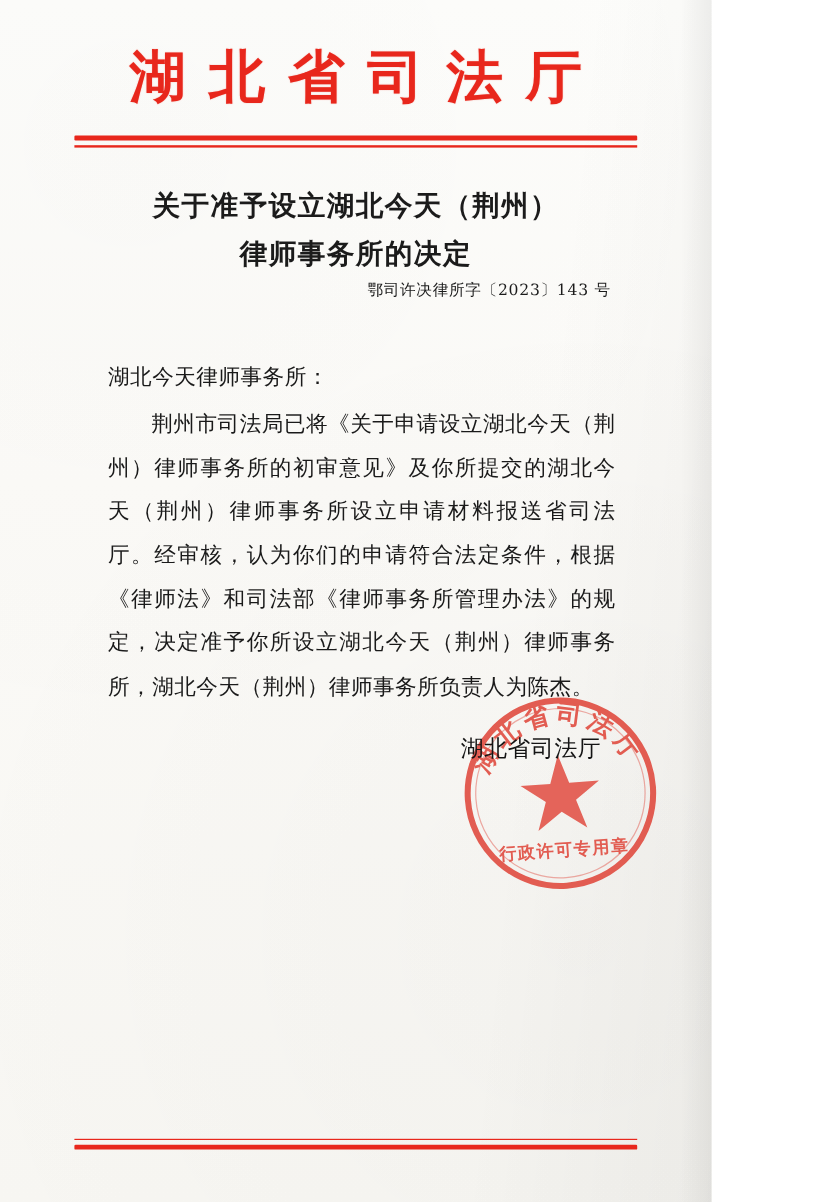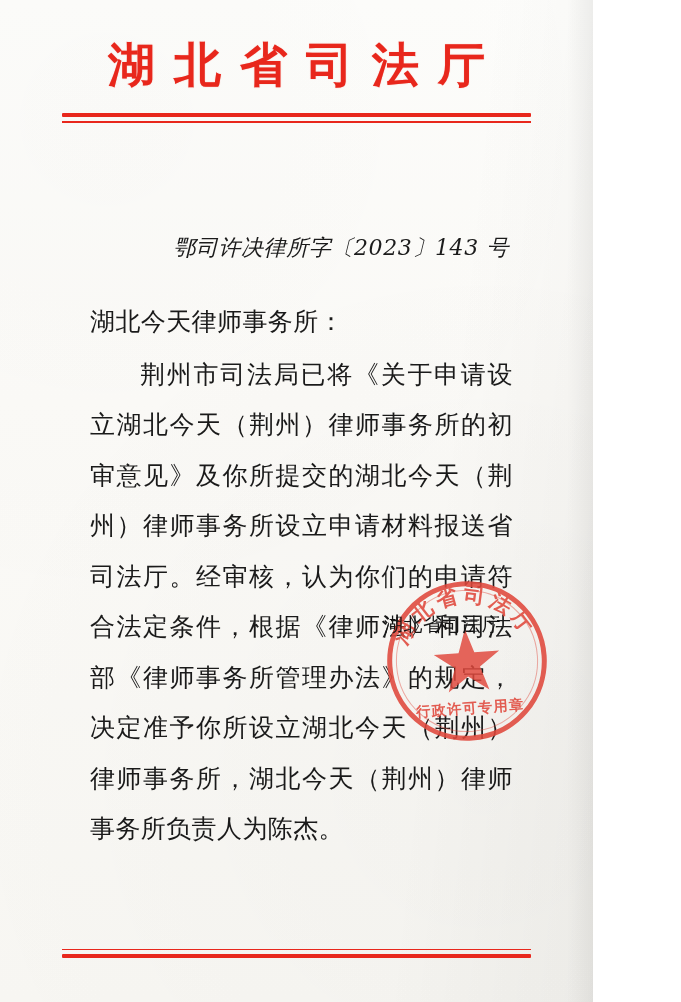--- a/index.html
+++ b/index.html
@@ -85,36 +85,35 @@
     font-size: 23px;
     font-weight: 700;
     letter-spacing: 1.2px;
     line-height: 1.72;
   }
 
   .doc-number {
     position: absolute;
     right: 84px;
     top: 233px;
-    font-size: 22px;
+    font-size: 13px;
     color: #1b1b1b;
     letter-spacing: 0.6px;
     font-family: "DejaVu Serif", "Liberation Serif", serif;
-    font-style: italic;
   }
 
   
   .body-block {
     position: absolute;
     left: 90px;
     right: 80px;
     top: 297px;
     color: #1a1a1a;
     font-family: "DejaVu Serif", "Liberation Serif", serif;
-    font-size: 25px;
+    font-size: 18px;
     line-height: 2.02;
     letter-spacing: 0.4px;
   }
   .salutation {
     margin: 0 0 2px 0;
   }
   .body-para {
     margin: 0;
     text-indent: 2em;
     text-align: justify;
@@ -176,20 +175,24 @@
 
   <div class="doc-header">
     <div class="doc-header-title">湖北省司法厅</div>
   </div>
 
   <div class="header-rules">
     <div class="rule-thick"></div>
     <div class="rule-thin"></div>
   </div>
 
+  <div class="title-block">
+    <div class="title-line">关于准予设立湖北今天（荆州）</div>
+    <div class="title-line">律师事务所的决定</div>
+  </div>
 
   <div class="doc-number">鄂司许决律所字〔2023〕143 号</div>
 
   <div class="body-block">
     <p class="salutation">湖北今天律师事务所：</p>
     <p class="body-para">荆州市司法局已将《关于申请设立湖北今天（荆州）律师事务所的初审意见》及你所提交的湖北今天（荆州）律师事务所设立申请材料报送省司法厅。经审核，认为你们的申请符合法定条件，根据《律师法》和司法部《律师事务所管理办法》的规定，决定准予你所设立湖北今天（荆州）律师事务所，湖北今天（荆州）律师事务所负责人为陈杰。</p>
   </div>
 
   <svg class="seal" viewBox="0 0 200 200">
     <circle cx="100" cy="100" r="92" fill="none" stroke="#e0483c" stroke-width="6"></circle>

